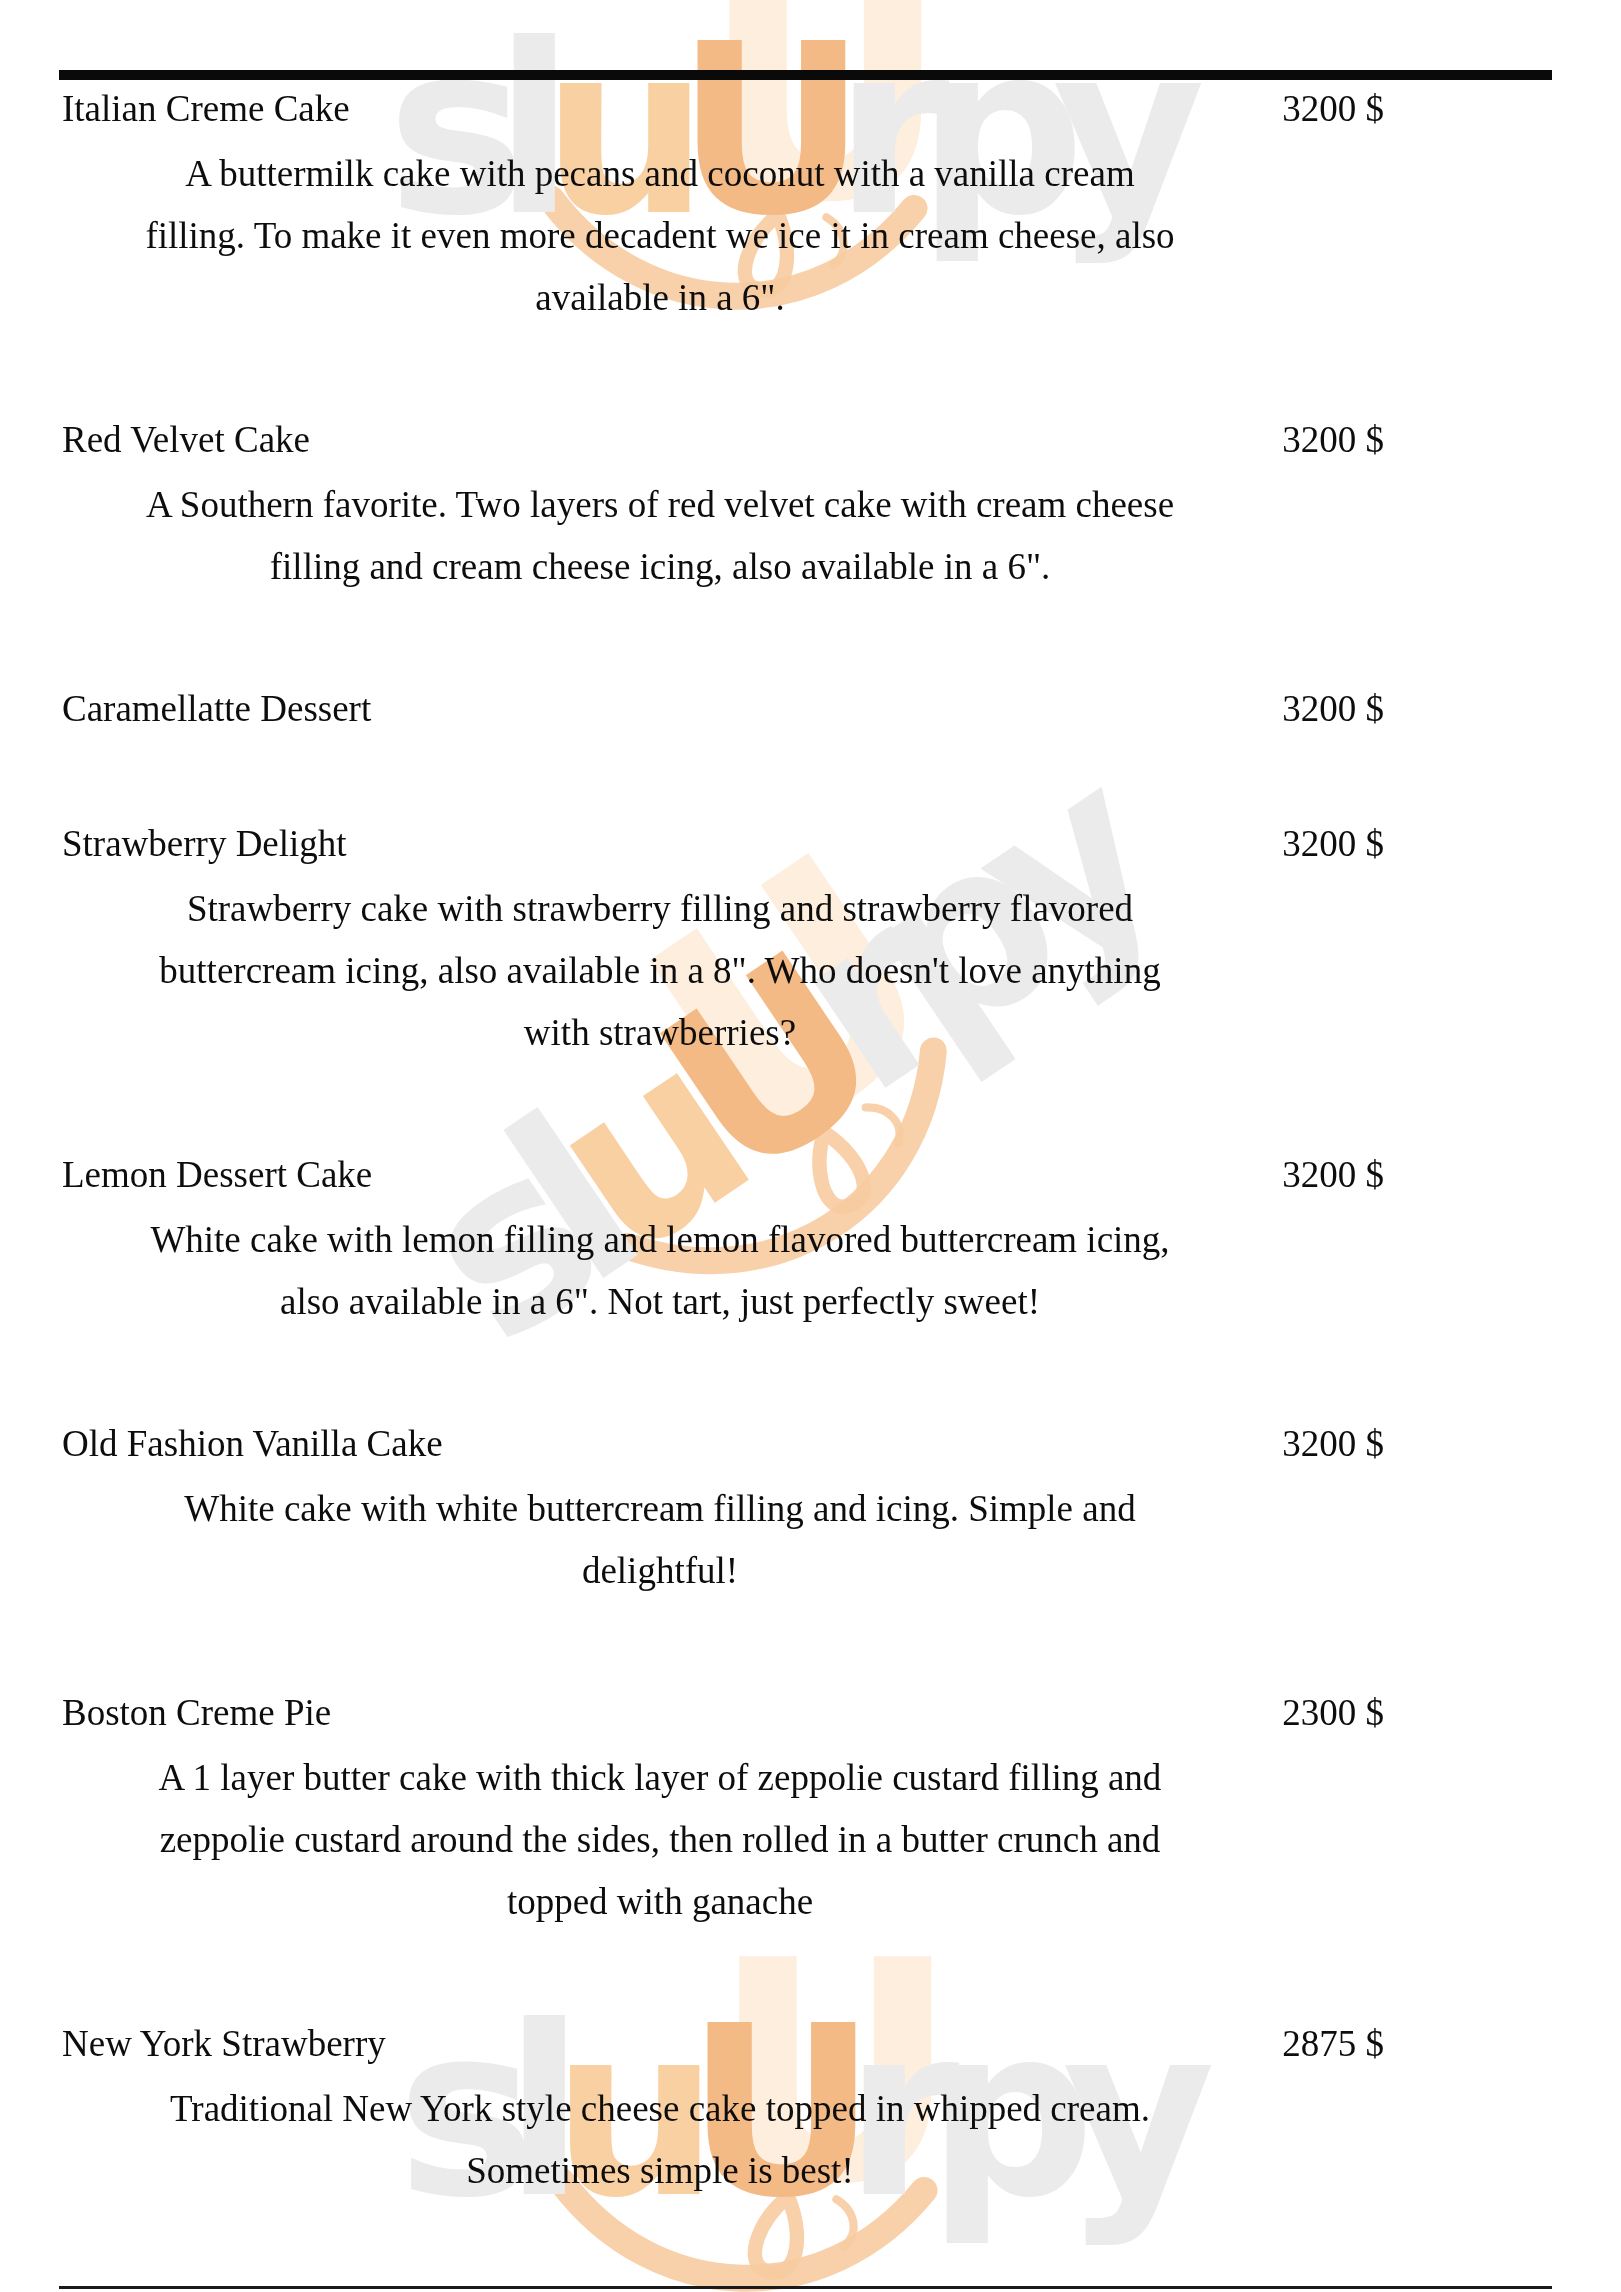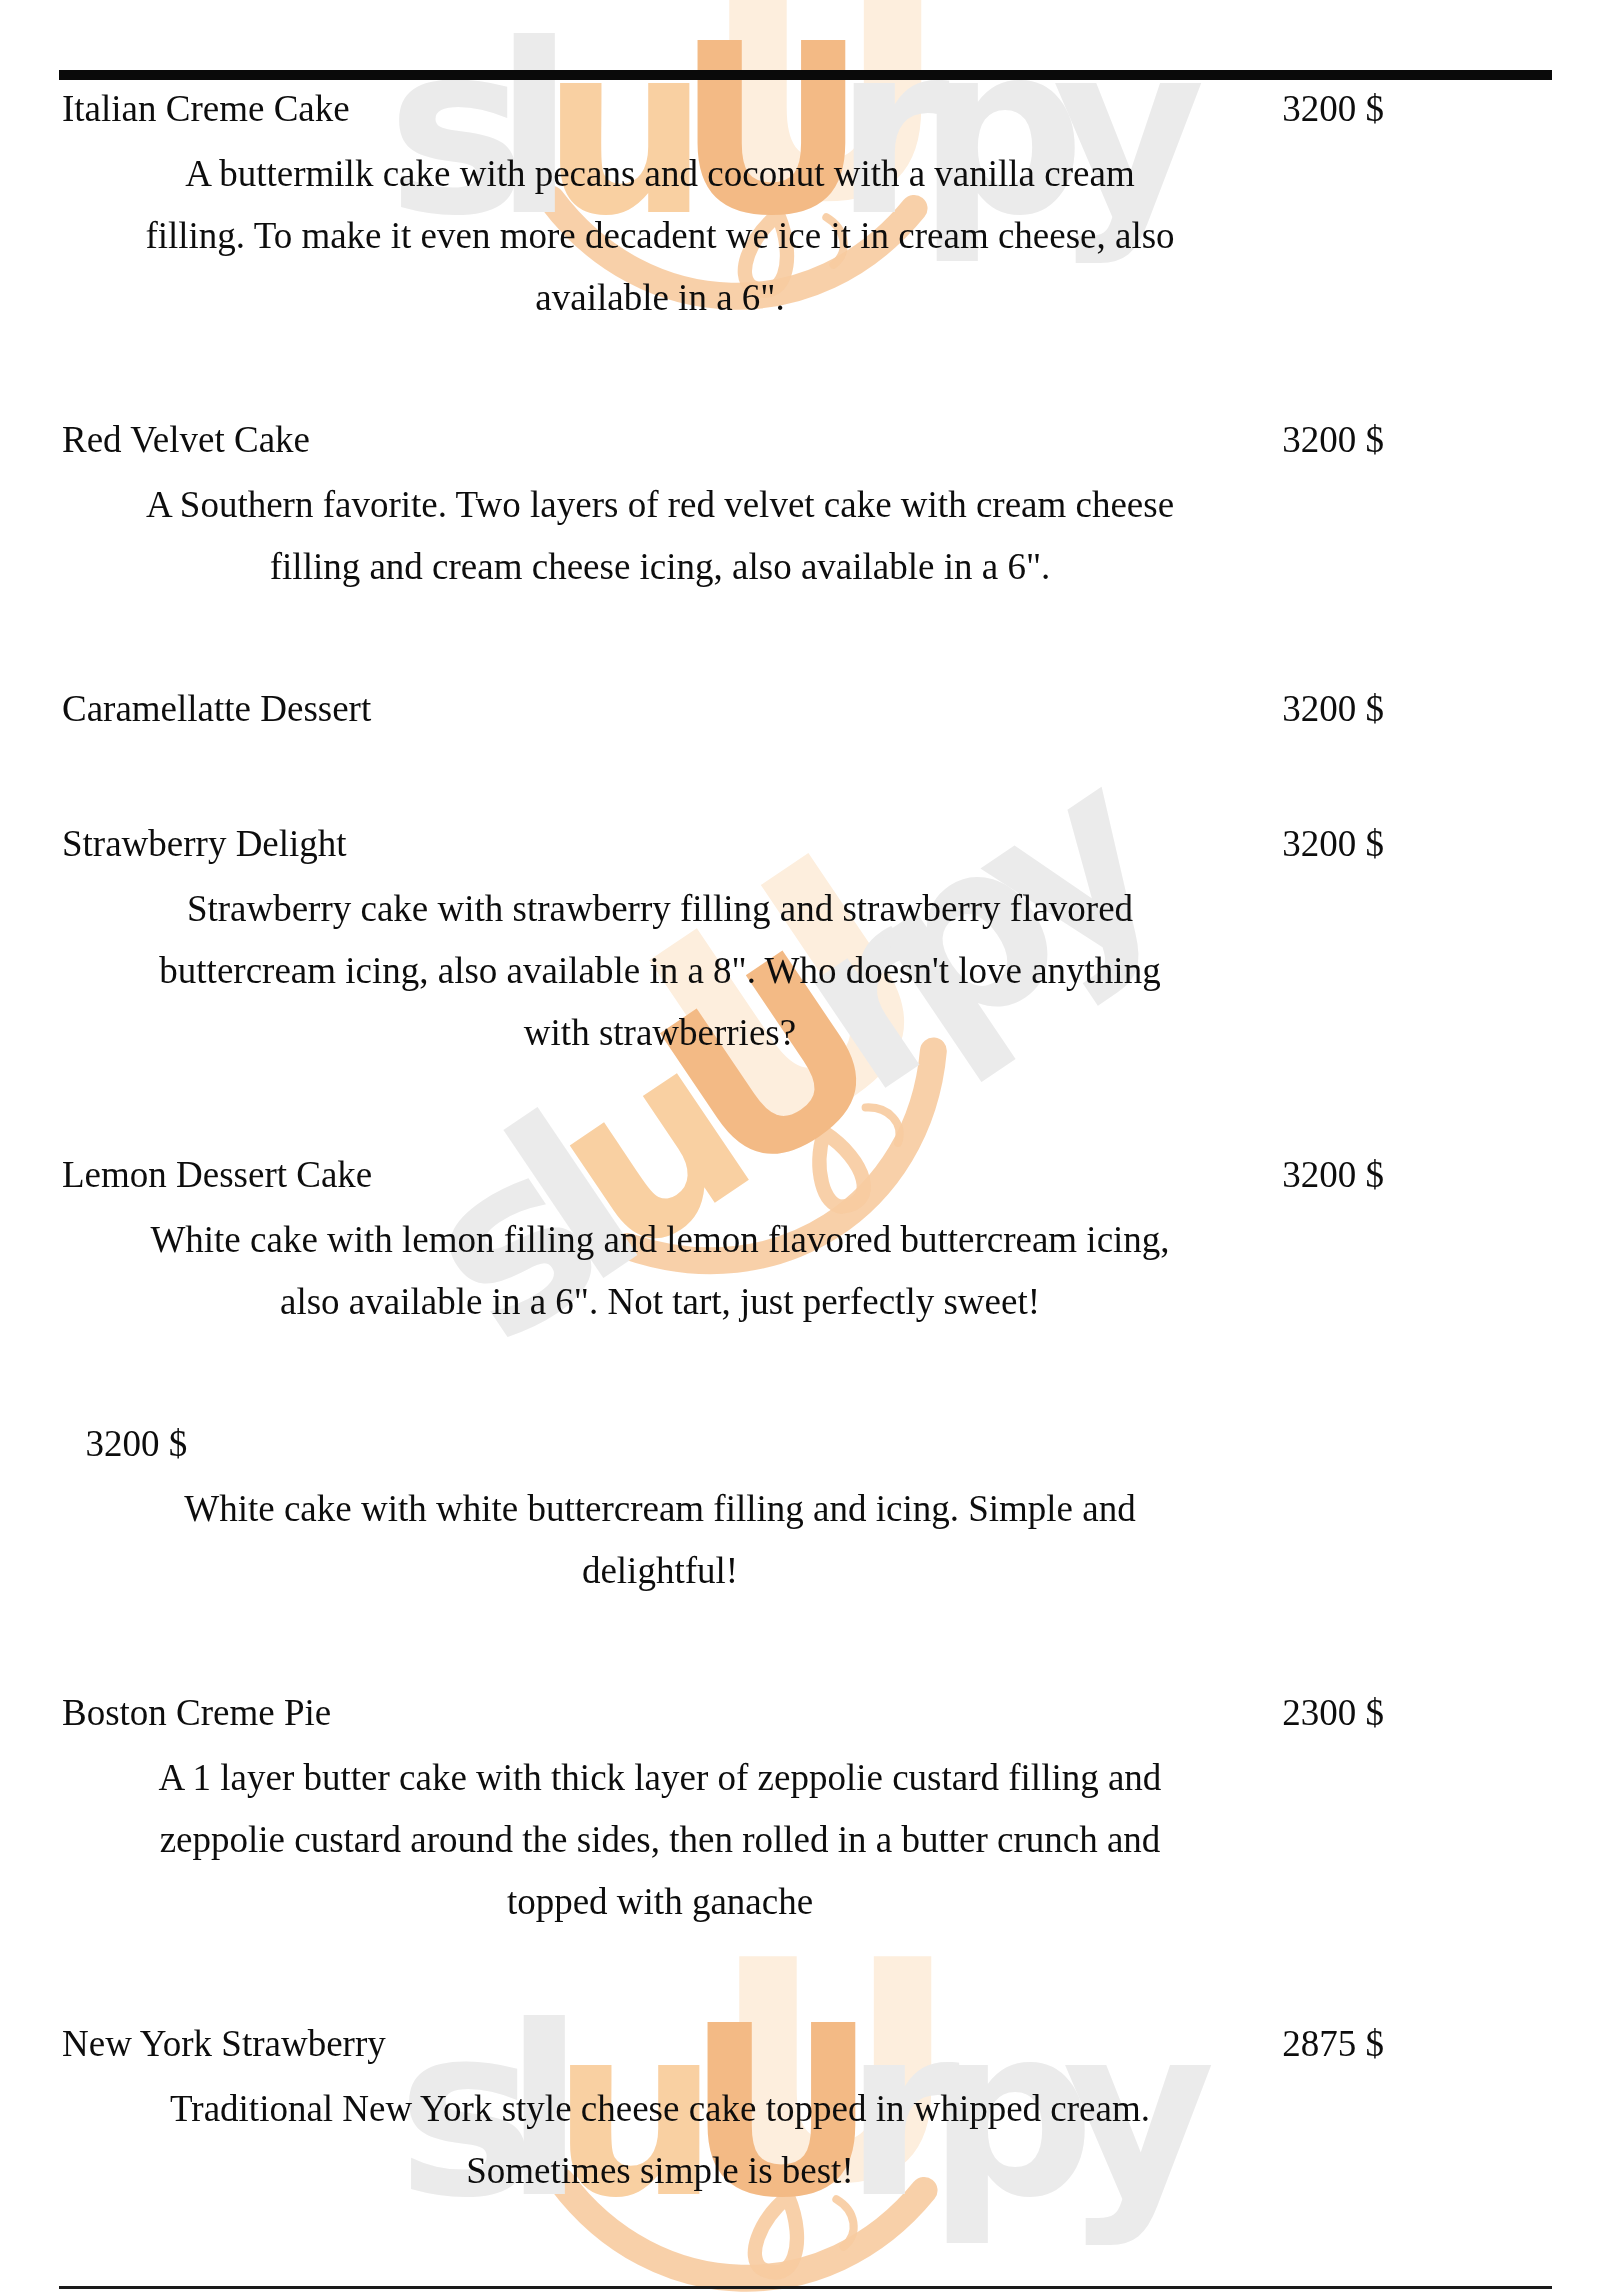--- a/index.html
+++ b/index.html
@@ -112,20 +112,21 @@
       <div class="row">
         <div class="name">Lemon Dessert Cake</div>
         <div class="price">3200 $</div>
       </div>
       <div class="desc">White cake with lemon filling and lemon flavored buttercream icing,
 also available in a 6". Not tart, just perfectly sweet!</div>
     </div>
 
     <div class="item">
       <div class="row">
+        <div class="name">Old Fashion Vanilla Cake</div>
         <div class="price">3200 $</div>
       </div>
       <div class="desc">White cake with white buttercream filling and icing. Simple and
 delightful!</div>
     </div>
 
     <div class="item">
       <div class="row">
         <div class="name">Boston Creme Pie</div>
         <div class="price">2300 $</div>

